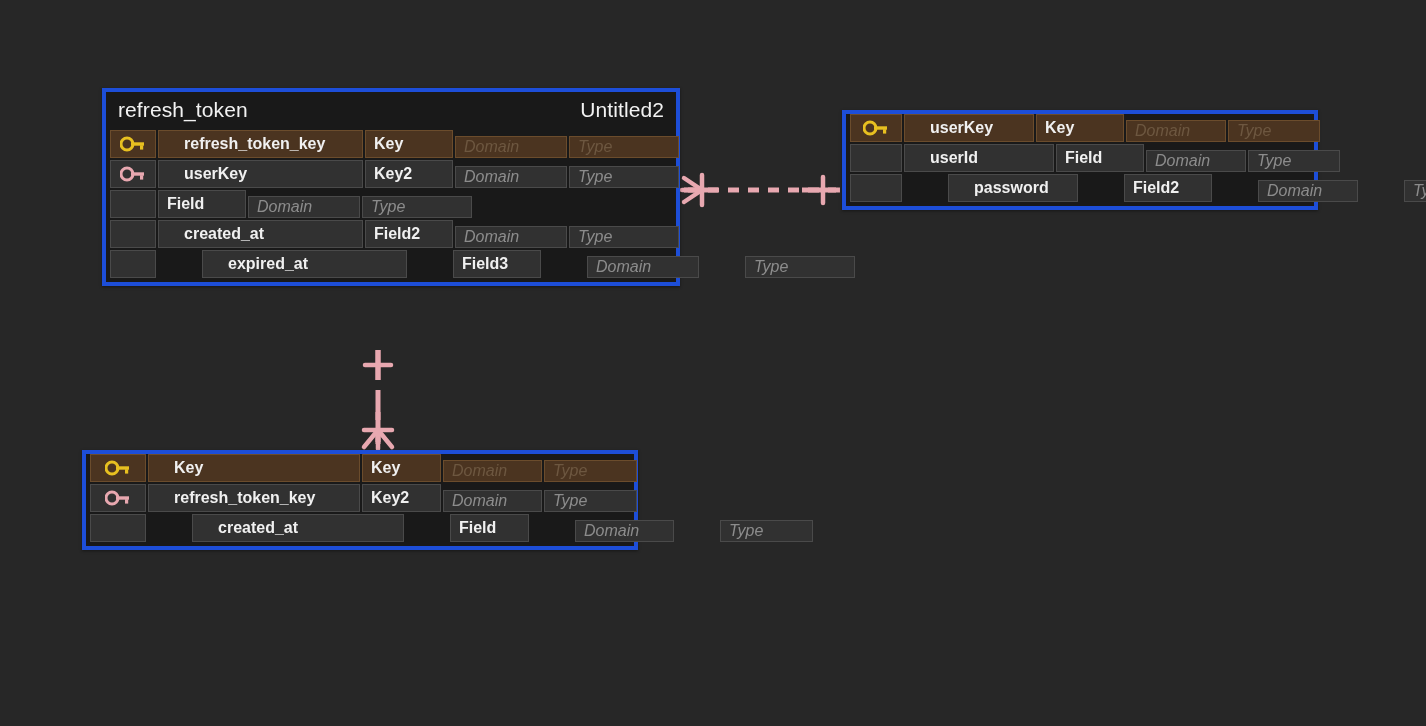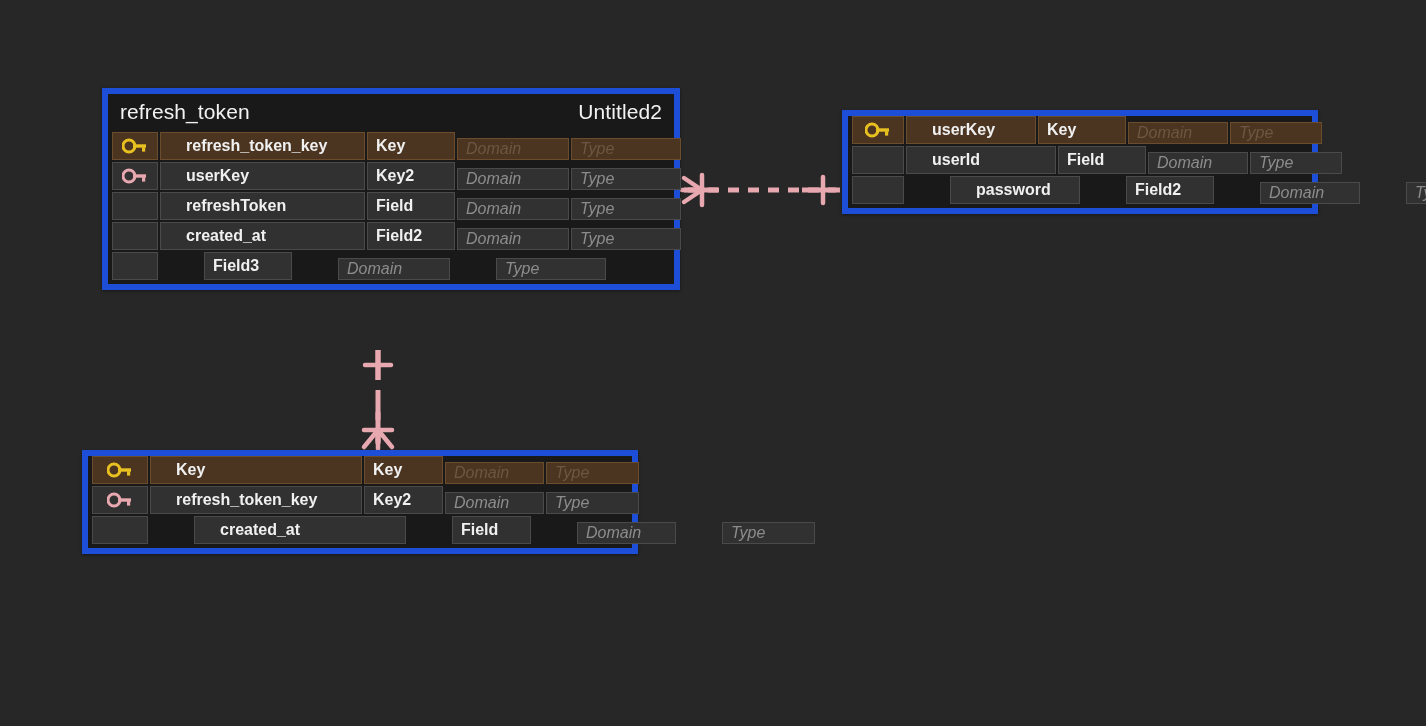--- a/index.html
+++ b/index.html
@@ -20,21 +20,21 @@
   #canvas {
     position: absolute;
     inset: 0;
     background: #272727;
   }
 
   
   .entity {
     position: absolute;
     background: #191919;
-    border: 6px solid #1d4ed8;
+    border: 4px solid #1d4ed8;
     box-sizing: border-box;
     box-shadow: 0 1px 3px rgba(0,0,0,0.45);
   }
   .entity-header {
     display: flex;
     align-items: center;
     justify-content: space-between;
     background: #191919;
     padding: 6px 12px 8px 12px;
     box-sizing: border-box;
@@ -202,34 +202,34 @@
             <rect x="20" y="9.2" width="3.2" height="4.4" fill="#e8a8b0"></rect>
           </svg>
         </div>
         <div class="cell cell-name" style="width:205px">userKey</div>
         <div class="cell cell-dt" style="width:88px">Key2</div>
         <div class="cell cell-domain" style="width:112px">Domain</div>
         <div class="cell cell-type" style="width:110px">Type</div>
       </div>
       <div class="col-row">
         <div class="cell cell-key" style="width:46px"></div>
-        <div class="cell cell-name" style="width:205px">refreshToken</div>
         <div class="cell cell-dt" style="width:88px">Field</div>
         <div class="cell cell-domain" style="width:112px">Domain</div>
         <div class="cell cell-type" style="width:110px">Type</div>
       </div>
       <div class="col-row">
         <div class="cell cell-key" style="width:46px"></div>
         <div class="cell cell-name" style="width:205px">created_at</div>
         <div class="cell cell-dt" style="width:88px">Field2</div>
         <div class="cell cell-domain" style="width:112px">Domain</div>
         <div class="cell cell-type" style="width:110px">Type</div>
       </div>
       <div class="col-row">
         <div class="cell cell-key" style="width:46px"></div>
+        <div class="cell cell-name" style="width:205px">expired_at</div>
         <div class="cell cell-dt" style="width:88px">Field3</div>
         <div class="cell cell-domain" style="width:112px">Domain</div>
         <div class="cell cell-type" style="width:110px">Type</div>
       </div>
     </div>
   </div>
 
   <div class="entity" id="ent-user">
     <div class="entity-body">
       <div class="col-row pk">

